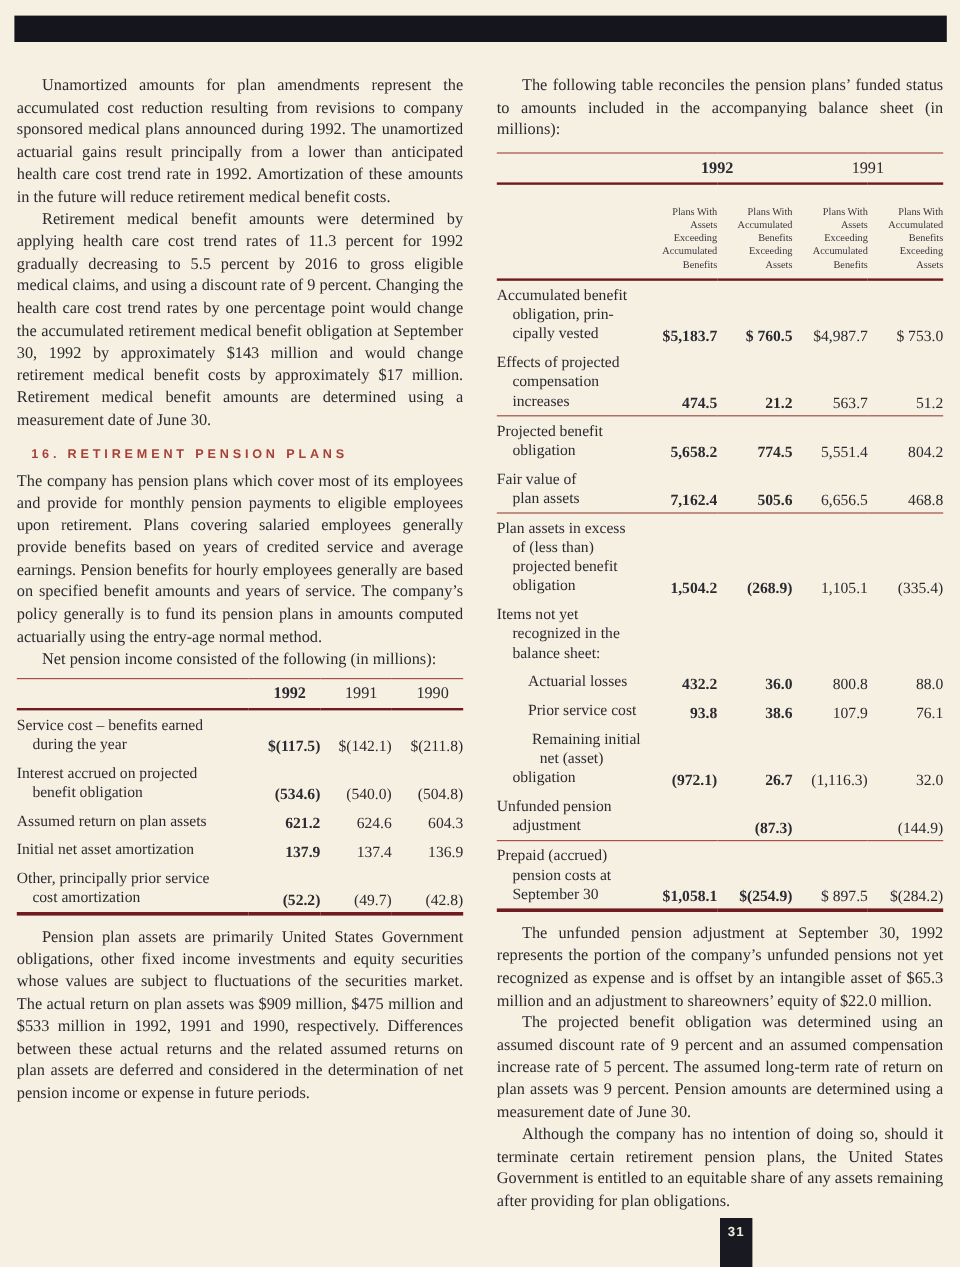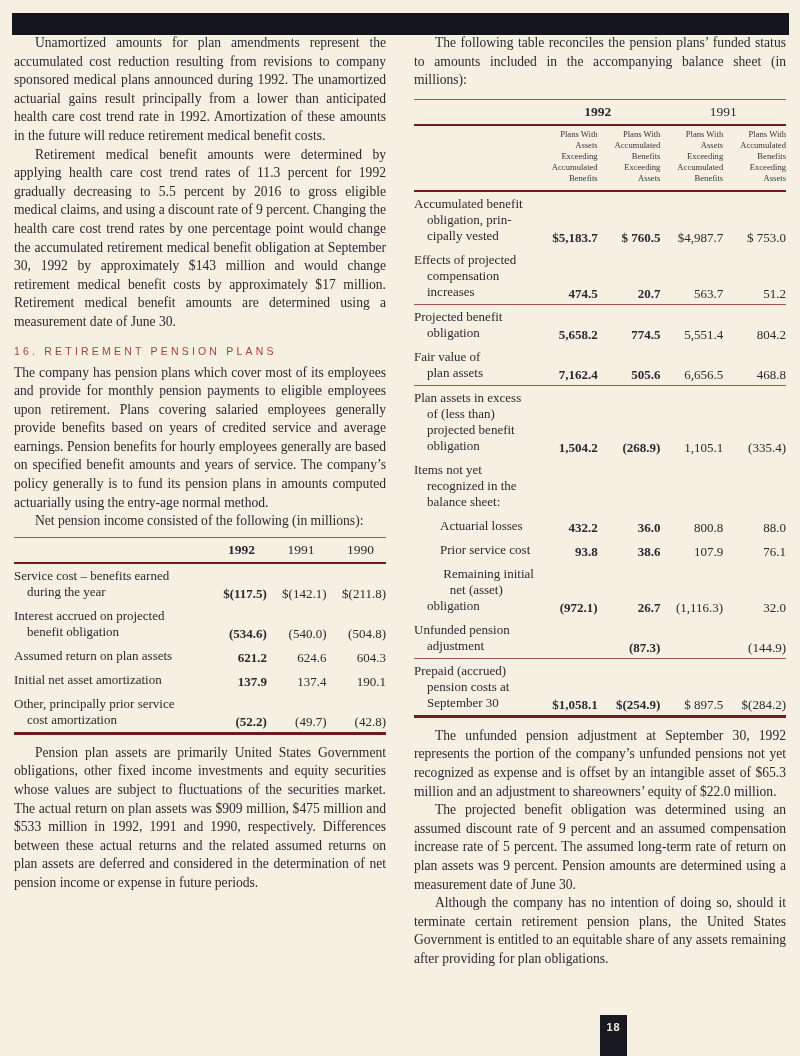--- a/index.html
+++ b/index.html
@@ -6,29 +6,29 @@
     --bg:#f5f0e1; --bar:#15151d; --text:#2b2a31;
     --thick:#701b20; --thin:#a0524a; --red:#a84038;
   }
   html,body{margin:0;padding:0;background:var(--bg);}
   .page{
     position:relative; width:800px; height:1056px; background:var(--bg);
     font-family:"Liberation Serif","DejaVu Serif",serif; color:var(--text);
     overflow:hidden;
   }
   .topbar{position:absolute; left:12px; top:13px; width:777px; height:22px; background:var(--bar);}
-  .cols{position:absolute; left:14px; top:34px; width:772px; display:flex; gap:28px;}
+  .cols{position:absolute; left:14px; top:62px; width:772px; display:flex; gap:28px;}
   .col{flex:1 1 0;}
   .col.left{max-width:378px;}
   .col.right{max-width:380px;}
   p{margin:0; font-size:13.6px; line-height:18.6px; text-align:justify;}
   p.indent{text-indent:21px;}
   .sec-heading{
-    margin:13px 0 7px 0; font-family:"Liberation Sans","DejaVu Sans",sans-serif;
-    color:var(--red); font-size:10.5px; font-weight:normal; letter-spacing:3.2px;
+    margin:13px 0 7px 12px; font-family:"Liberation Sans","DejaVu Sans",sans-serif;
+    color:var(--red); font-size:10.5px; font-weight:bold; letter-spacing:3.2px;
   }
   table.fin{width:100%; border-collapse:collapse; font-size:13px; line-height:16px;}
   table.fin th, table.fin td{vertical-align:bottom;}
   .lbl{white-space:pre-line; text-align:left; padding:4px 0; font-weight:normal;}
   .num{text-align:right; padding:2px 0 2px 3px;}
   
   .left-table{margin:6px 0 9px 0; border-top:1px solid var(--thin); border-bottom:3px solid var(--thick);}
   .left-table thead tr{border-bottom:2.5px solid var(--thick);}
   .left-table .yr{font-size:13.5px; font-weight:normal; text-align:right; padding:4px 12px 4px 0;}
   .left-table .yr.b{font-weight:bold;}
@@ -37,21 +37,21 @@
   .left-table tr.total td{padding:4px 0 5px 3px;}
   .c-lbl-l{width:52%;} .c-num-l{width:16%;}
   
   .right-table{margin:9px 0 9px 0; border-top:1px solid var(--thin); border-bottom:3px solid var(--thick);}
   .right-table tr.years{border-bottom:2.5px solid var(--thick);}
   .right-table tr.subhead{border-bottom:2.5px solid var(--thick);}
   .right-table .grp{font-size:13.5px; font-weight:normal; text-align:center; padding:4px 0;}
   .right-table .grp.b{font-weight:bold;}
   .right-table .sub{
     font-size:8.6px; line-height:11px; font-weight:normal; white-space:pre-line;
-    text-align:right; padding:3px 0 6px 4px; color:#36353c;
+    text-align:right; padding:17px 0 6px 4px; color:#36353c;
   }
   .right-table tbody td:nth-child(2), .right-table tbody td:nth-child(3){font-weight:bold;}
   tr.rule{border-bottom:1px solid var(--thin);}
   .c-lbl-r{width:32.5%;} .c-num-r{width:16.875%;}
   
   .page-num-tab{
     position:absolute; left:600px; bottom:0; width:27px; height:41px; background:#191922;
     display:flex; justify-content:center; align-items:flex-start; padding-top:6px; box-sizing:border-box;
   }
   .page-num-tab span{
@@ -107,21 +107,21 @@
           <tr>
             <td class="lbl">Assumed return on plan assets</td>
             <td class="num">621.2</td>
             <td class="num">624.6</td>
             <td class="num">604.3</td>
           </tr>
           <tr>
             <td class="lbl">Initial net asset amortization</td>
             <td class="num">137.9</td>
             <td class="num">137.4</td>
-            <td class="num">190.1</td>
+            <td class="num">136.9</td>
           </tr>
           <tr>
             <td class="lbl">Other, principally prior service
 &nbsp;&nbsp;&nbsp;&nbsp;cost amortization</td>
             <td class="num">(52.2)</td>
             <td class="num">(49.7)</td>
             <td class="num">(42.8)</td>
           </tr>
         </tbody>
       </table>
@@ -178,21 +178,21 @@
             <td class="num">$5,183.7</td>
             <td class="num">$&nbsp;760.5</td>
             <td class="num">$4,987.7</td>
             <td class="num">$&nbsp;753.0</td>
           </tr>
           <tr class="rule">
             <td class="lbl">Effects of projected
 &nbsp;&nbsp;&nbsp;&nbsp;compensation
 &nbsp;&nbsp;&nbsp;&nbsp;increases</td>
             <td class="num">474.5</td>
-            <td class="num">20.7</td>
+            <td class="num">21.2</td>
             <td class="num">563.7</td>
             <td class="num">51.2</td>
           </tr>
           <tr>
             <td class="lbl">Projected benefit
 &nbsp;&nbsp;&nbsp;&nbsp;obligation</td>
             <td class="num">5,658.2</td>
             <td class="num">774.5</td>
             <td class="num">5,551.4</td>
             <td class="num">804.2</td>
@@ -267,15 +267,15 @@
         </tbody>
       </table>
 
       <p class="indent">The unfunded pension adjustment at September 30, 1992 represents the portion of the company’s unfunded pensions not yet recognized as expense and is offset by an intangible asset of $65.3 million and an adjustment to shareowners’ equity of $22.0 million.</p>
       <p class="indent">The projected benefit obligation was determined using an assumed discount rate of 9 percent and an assumed compensation increase rate of 5 percent. The assumed long-term rate of return on plan assets was 9 percent. Pension amounts are determined using a measurement date of June 30.</p>
       <p class="indent">Although the company has no intention of doing so, should it terminate certain retirement pension plans, the United States Government is entitled to an equitable share of any assets remaining after providing for plan obligations.</p>
     </div>
   </div>
 
   <div class="page-num-tab">
-    <span>18</span>
+    <span>31</span>
   </div>
 </div>
 
 </body></html>

